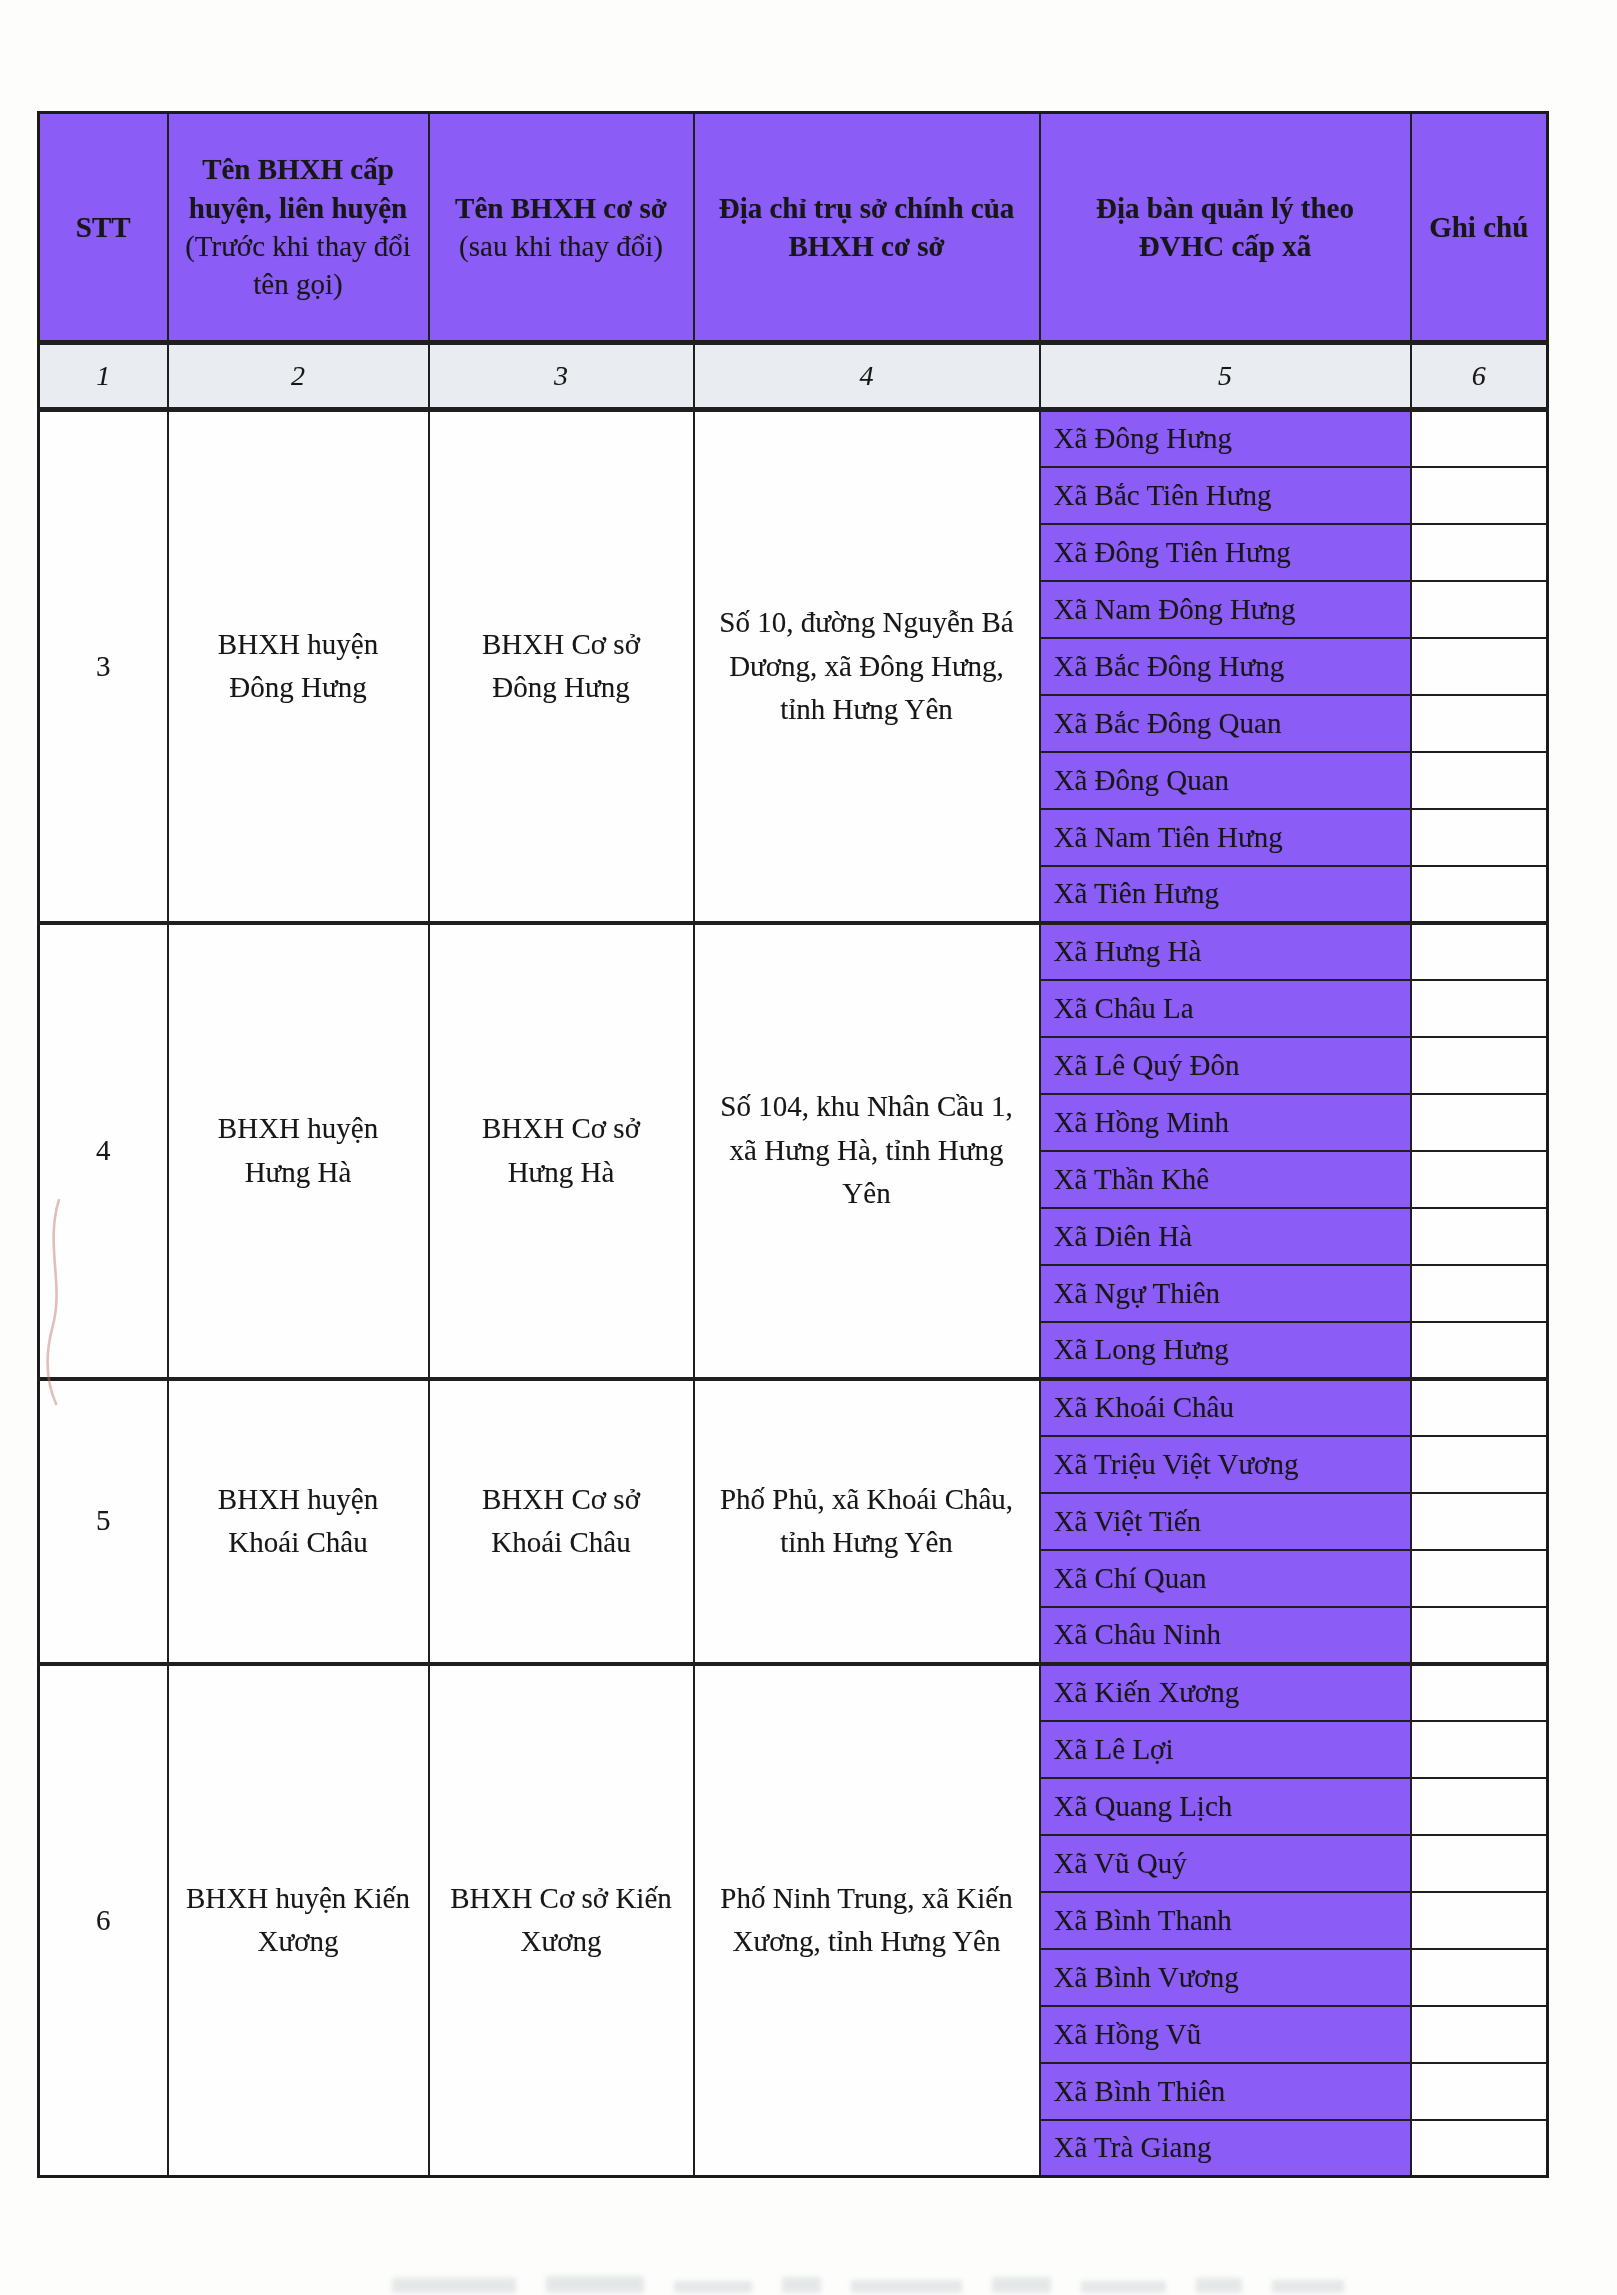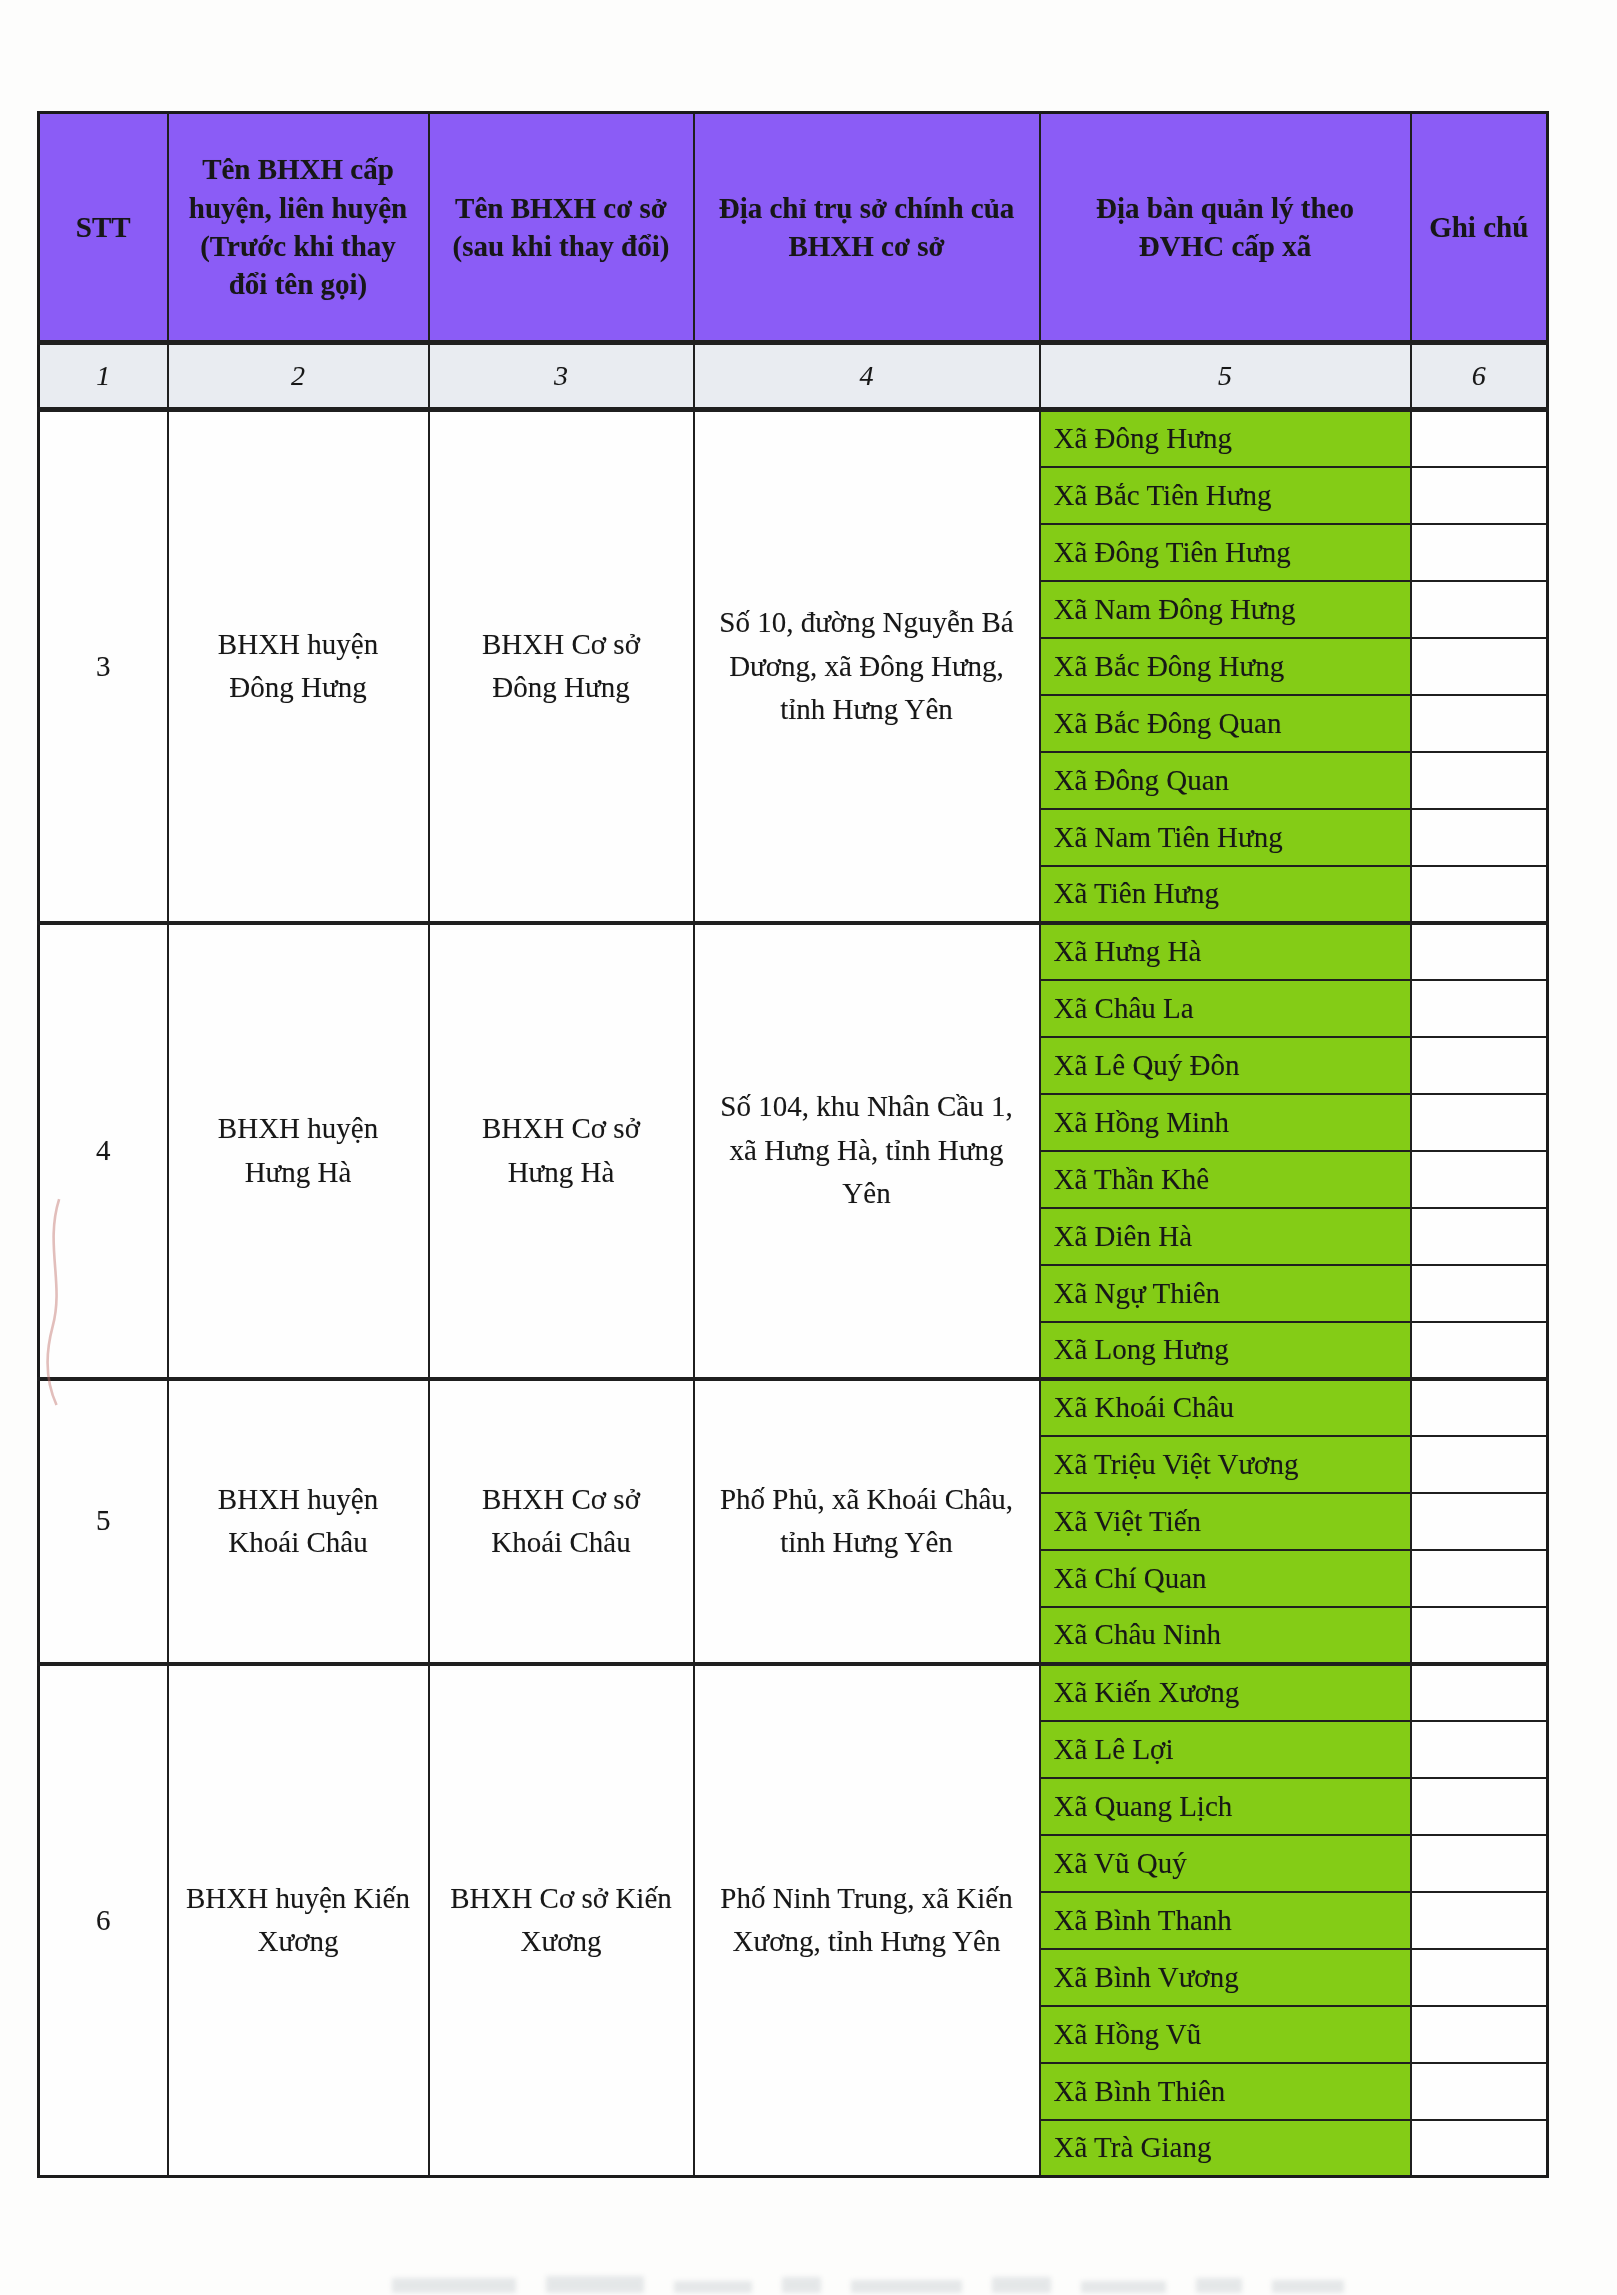--- a/index.html
+++ b/index.html
@@ -28,21 +28,21 @@
   tr.row-sub{height:57px;}
   th{
     font-weight:bold;
     font-size:29px;
     line-height:1.32;
     text-align:center;
     vertical-align:middle;
     padding:3.9px 10.5px;
     background:#8b5cf6;
   }
-  .h-sub{font-weight:bold;}
+  .h-sub{font-weight:normal;}
   tr.row-nums td{
     background:#e9ecf1;
     font-style:italic;
     font-size:28px;
     text-align:center;
     vertical-align:middle;
     border-top-width:5.9px;
     border-bottom-width:5.9px;
   }
   .c-stt,.c-old,.c-new,.c-addr{
@@ -51,21 +51,21 @@
     text-align:center;
     vertical-align:middle;
     padding:0 17px;
     background:#fefefe;
   }
   .c-commune{
     font-size:29px;
     text-align:left;
     vertical-align:middle;
     padding:0 6.5px 0 13px;
-    background:#84cc16;
+    background:#8b5cf6;
     white-space:nowrap;
   }
   .c-note{background:#fefefe;}
   tr.group-start td{border-top-width:4.6px;}
   
   .pen-mark{position:absolute;left:0;top:0;pointer-events:none;}
   
   .bleed{
     position:absolute;left:392px;top:2273px;width:993px;height:19.6px;
     display:flex;gap:30px;align-items:flex-end;

